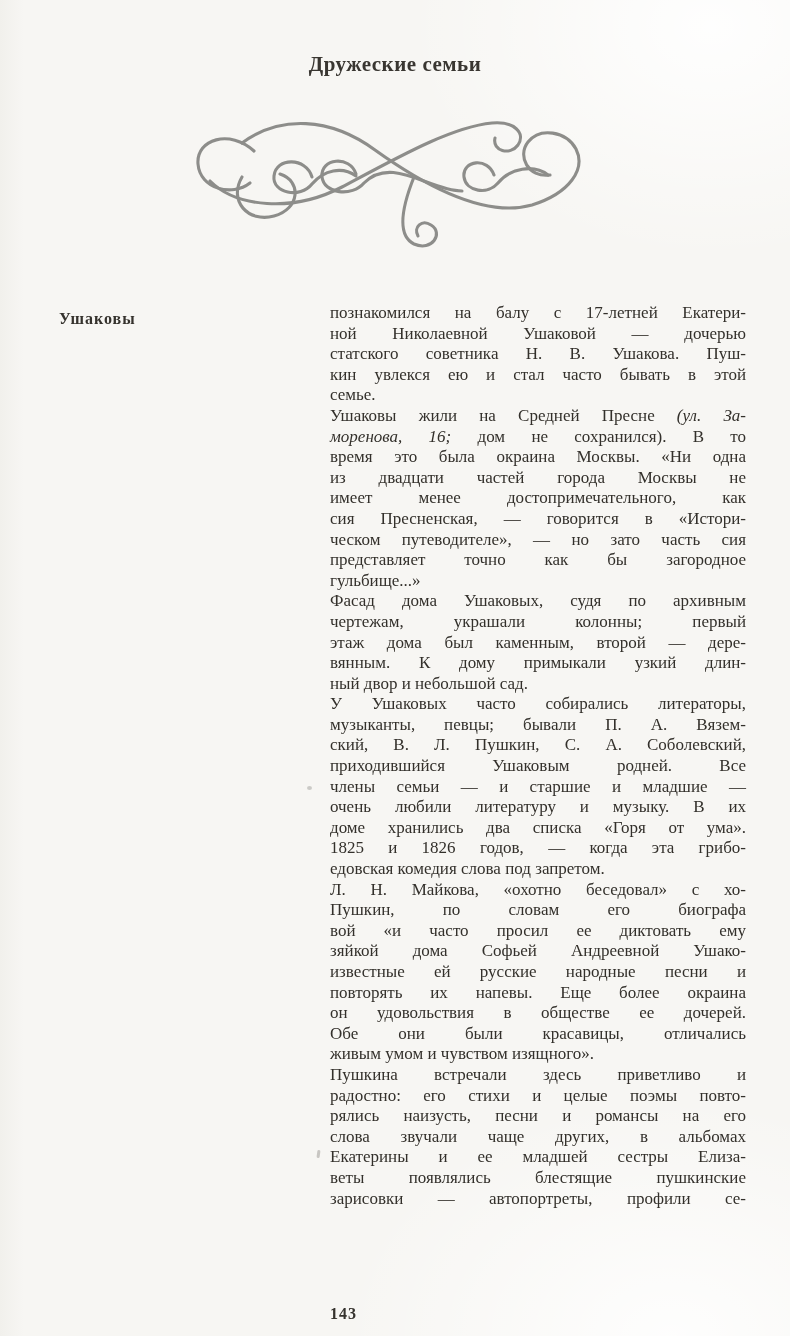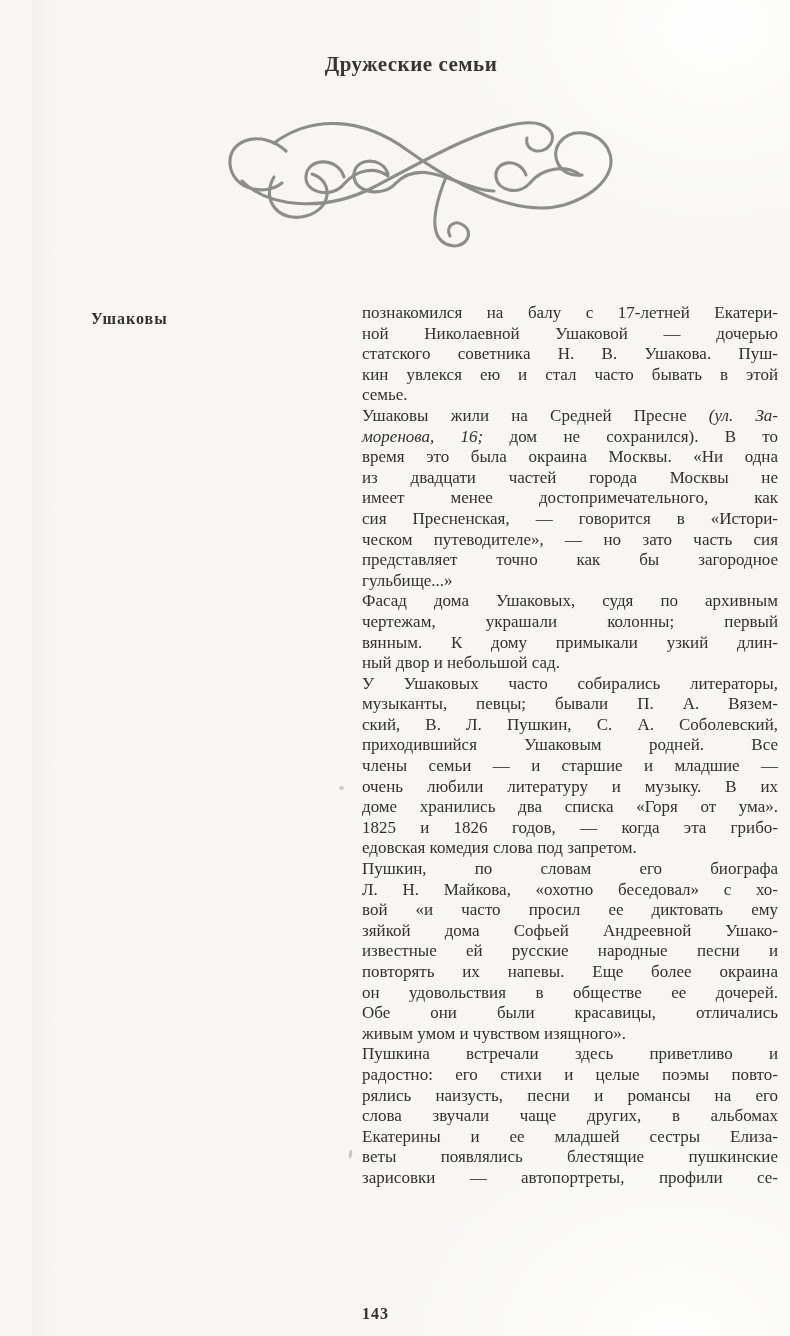--- a/index.html
+++ b/index.html
@@ -15,21 +15,20 @@
     color:var(--ink);
     position:relative;
     overflow:hidden;
   }
   .page{
     position:absolute;inset:0;
     background:
       radial-gradient(ellipse 55% 25% at 90% 2%, rgba(255,255,255,.9) 0%, rgba(255,255,255,0) 70%),
       radial-gradient(ellipse 70% 30% at 85% 100%, rgba(255,255,255,.85) 0%, rgba(255,255,255,0) 60%),
       linear-gradient(90deg, #f1f0ec 0%, var(--paper) 3%, var(--paper) 100%);
-    margin-left: 32px;
   }
   .chapter-title{
     position:absolute;top:52px;left:0;width:100%;
     text-align:center;
     font-size:21px;font-weight:bold;
     letter-spacing:.5px;
     color:#393631;
   }
   .ornament{
     position:absolute;left:180px;top:95px;width:430px;height:160px;
@@ -106,33 +105,34 @@
       <div class="line just"><span class="it">моренова, 16;</span><span> дом не сохранился). В то</span></div>
       <div class="line just"><span>время это была окраина Москвы. «Ни одна</span></div>
       <div class="line just"><span>из двадцати частей города Москвы не</span></div>
       <div class="line just"><span>имеет менее достопримечательного, как</span></div>
       <div class="line just"><span>сия Пресненская, — говорится в «Истори-</span></div>
       <div class="line just"><span>ческом путеводителе», — но зато часть сия</span></div>
       <div class="line just"><span>представляет точно как бы загородное</span></div>
       <div class="line"><span>гульбище...»</span></div>
       <div class="line just"><span>Фасад дома Ушаковых, судя по архивным</span></div>
       <div class="line just"><span>чертежам, украшали колонны; первый</span></div>
+      <div class="line just"><span>этаж дома был каменным, второй — дере-</span></div>
       <div class="line just"><span>вянным. К дому примыкали узкий длин-</span></div>
       <div class="line"><span>ный двор и небольшой сад.</span></div>
       <div class="line just"><span>У Ушаковых часто собирались литераторы,</span></div>
       <div class="line just"><span>музыканты, певцы; бывали П. А. Вязем-</span></div>
       <div class="line just"><span>ский, В. Л. Пушкин, С. А. Соболевский,</span></div>
       <div class="line just"><span>приходившийся Ушаковым родней. Все</span></div>
       <div class="line just"><span>члены семьи — и старшие и младшие —</span></div>
       <div class="line just"><span>очень любили литературу и музыку. В их</span></div>
       <div class="line just"><span>доме хранились два списка «Горя от ума».</span></div>
       <div class="line just"><span>1825 и 1826 годов, — когда эта грибо-</span></div>
       <div class="line"><span>едовская комедия слова под запретом.</span></div>
+      <div class="line just"><span>Л. Н. Майкова, «охотно беседовал» с хо-</span></div>
       <div class="line just"><span>Пушкин, по словам его биографа</span></div>
-      <div class="line just"><span>Л. Н. Майкова, «охотно беседовал» с хо-</span></div>
       <div class="line just"><span>вой «и часто просил ее диктовать ему</span></div>
       <div class="line just"><span>зяйкой дома Софьей Андреевной Ушако-</span></div>
       <div class="line just"><span>известные ей русские народные песни и</span></div>
       <div class="line just"><span>повторять их напевы. Еще более окраина</span></div>
       <div class="line just"><span>он удовольствия в обществе ее дочерей.</span></div>
       <div class="line just"><span>Обе они были красавицы, отличались</span></div>
       <div class="line"><span>живым умом и чувством изящного».</span></div>
       <div class="line just"><span>Пушкина встречали здесь приветливо и</span></div>
       <div class="line just"><span>радостно: его стихи и целые поэмы повто-</span></div>
       <div class="line just"><span>рялись наизусть, песни и романсы на его</span></div>

